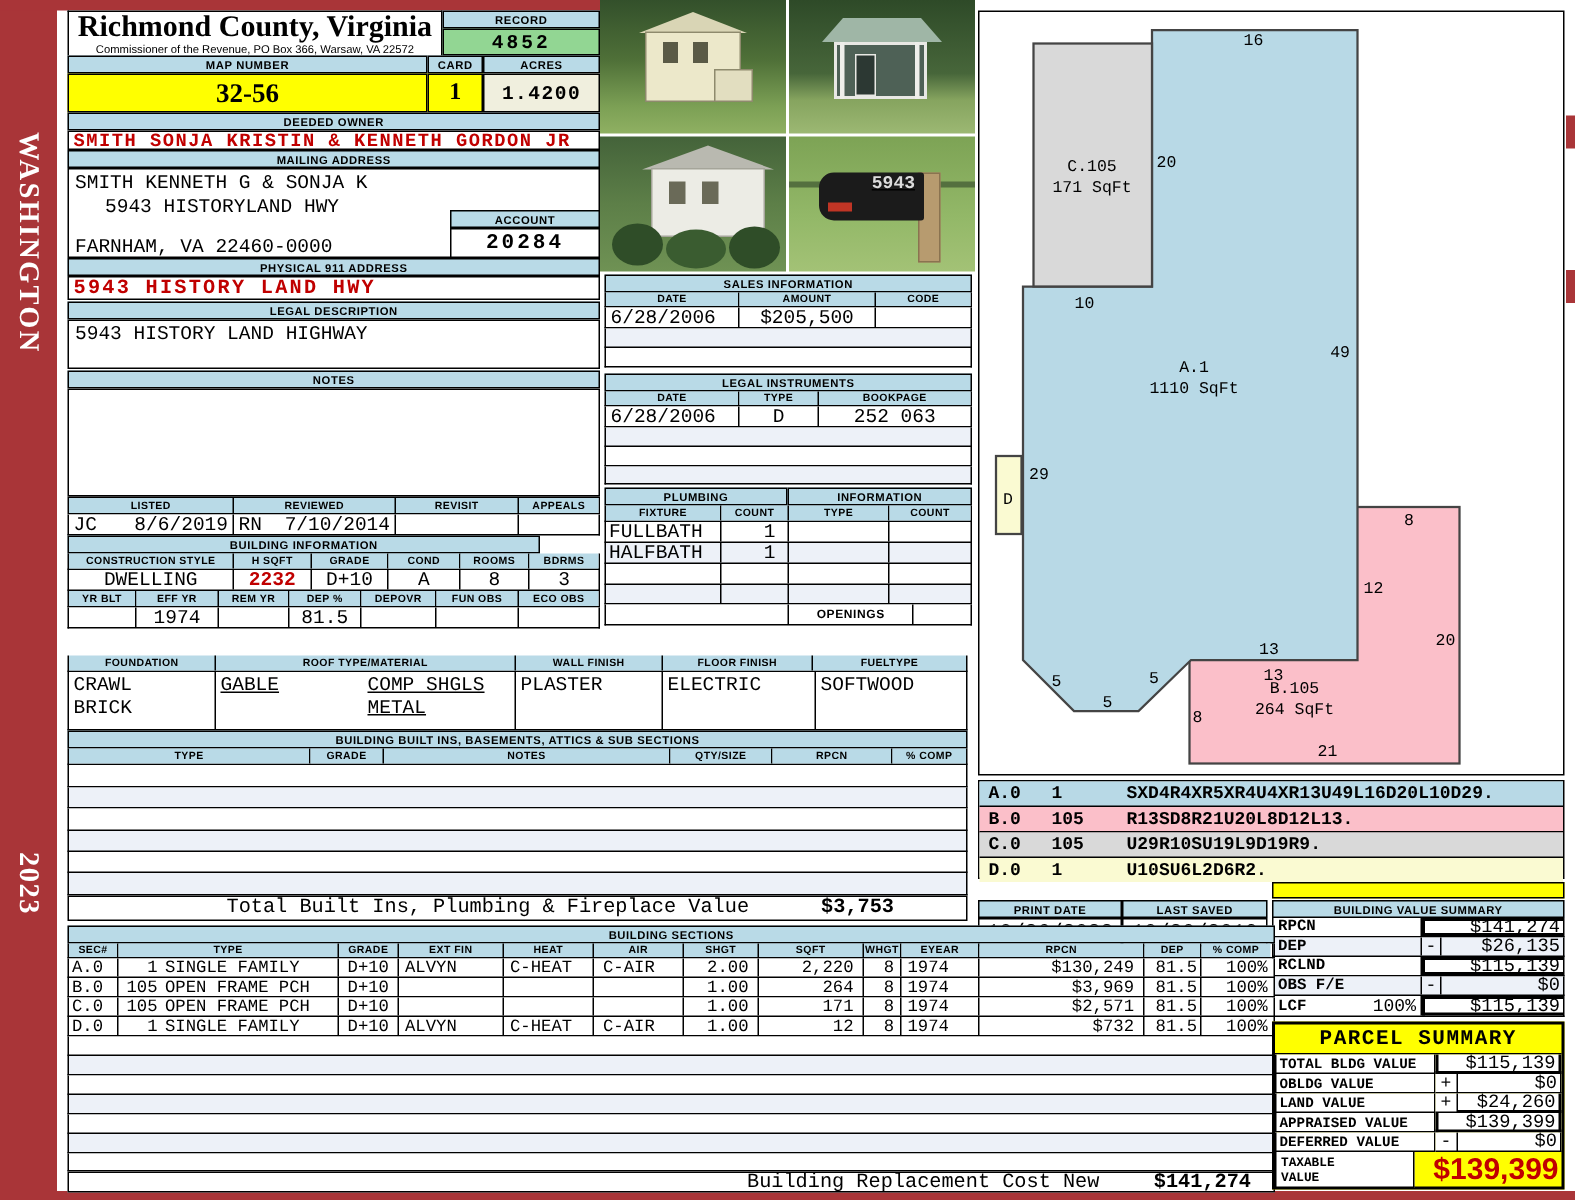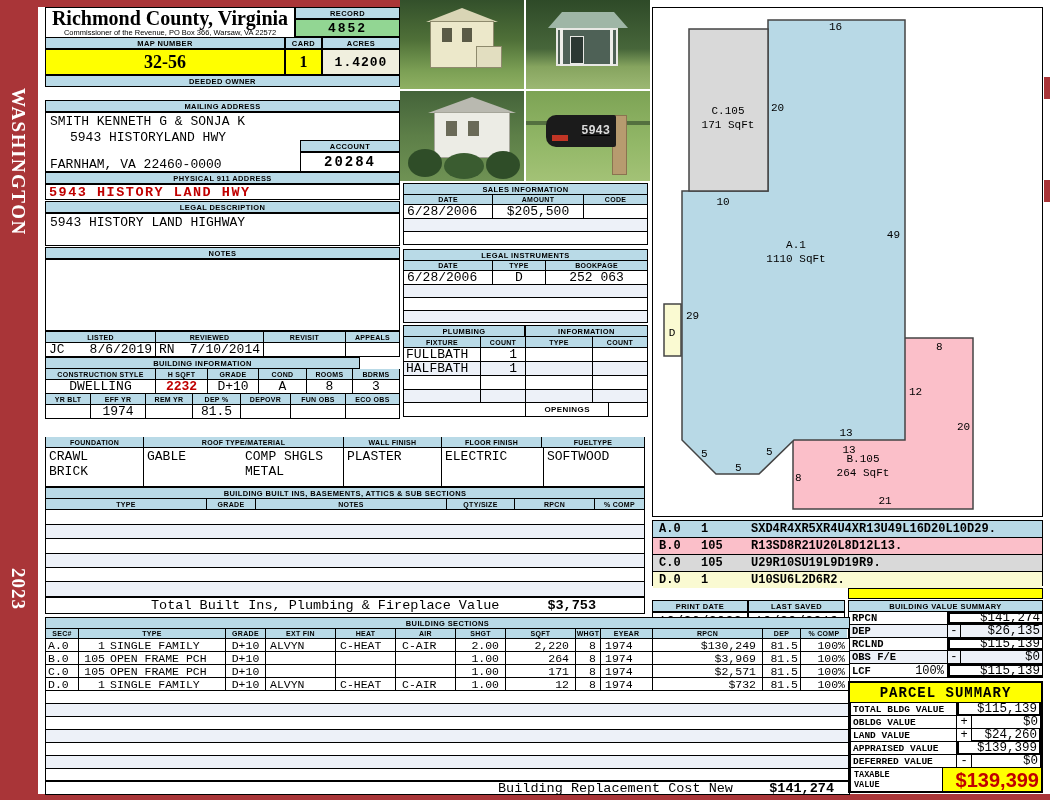--- a/index.html
+++ b/index.html
@@ -49,20 +49,21 @@
   <div class="a cell ctr b" style="left:295px;top:19px;width:105px;height:18px;background:#92D693;letter-spacing:2px;">4852</div>
 
   <div class="a hdr" style="left:45px;top:37px;width:240px;height:12px;">MAP NUMBER</div>
   <div class="a hdr" style="left:285px;top:37px;width:37px;height:12px;">CARD</div>
   <div class="a hdr" style="left:322px;top:37px;width:78px;height:12px;">ACRES</div>
   <div class="a cell ctr b" style="left:45px;top:49px;width:240px;height:26px;background:#FFFF00;font:bold 18px 'Liberation Serif',serif;">32-56</div>
   <div class="a cell ctr b" style="left:285px;top:49px;width:37px;height:26px;background:#FFFF00;font:bold 16px 'Liberation Serif',serif;">1</div>
   <div class="a cell ctr b" style="left:322px;top:49px;width:78px;height:26px;background:#F0EFDE;letter-spacing:1px;">1.4200</div>
 
   <div class="a hdr" style="left:45px;top:75px;width:355px;height:12px;">DEEDED OWNER</div>
+  <div class="a cell b red" style="left:45px;top:87px;width:355px;height:13px;letter-spacing:1px;padding-left:3px;font-size:12.5px;">SMITH SONJA KRISTIN &amp; KENNETH GORDON JR</div>
 
   <div class="a hdr" style="left:45px;top:100px;width:355px;height:12px;">MAILING ADDRESS</div>
   <div class="a cell" style="left:45px;top:112px;width:355px;height:60px;align-items:flex-start;">
     <div class="a" style="left:4px;top:1px;">SMITH KENNETH G &amp; SONJA K</div>
     <div class="a" style="left:4px;top:17px;margin-left:20px;">5943 HISTORYLAND HWY</div>
     <div class="a" style="left:4px;top:44px;">FARNHAM, VA 22460-0000</div>
   </div>
   <div class="a hdr" style="left:300px;top:140px;width:100px;height:12px;">ACCOUNT</div>
   <div class="a cell ctr b" style="left:300px;top:152px;width:100px;height:20px;font-size:14px;letter-spacing:2px;">20284</div>
 
@@ -137,21 +138,21 @@
     <div class="fc hc" style="width:200px;">ROOF TYPE/MATERIAL</div>
     <div class="fc hc" style="width:98px;">WALL FINISH</div>
     <div class="fc hc" style="width:100px;">FLOOR FINISH</div>
     <div class="fc hc" style="width:102px;">FUELTYPE</div>
   </div>
   <div class="a frow" style="left:45px;top:448px;width:600px;height:39px;border:1px solid #000;border-top:none;background:#fff;font-size:13px;">
     <div class="fc" style="width:98px;align-items:flex-start;flex-direction:column;padding:1px 0 0 3px;">
       <span>CRAWL</span>
       <span>BRICK</span>
     </div>
-    <div class="fc" style="width:200px;align-items:flex-start;padding:1px 0 0 3px;">
+    <div class="fc" style="width:200px;align-items:flex-start;padding:1px 0 0 3px;text-decoration:underline;">
       <span style="width:98px;display:inline-block;">GABLE</span>
       <span style="display:inline-flex;flex-direction:column;">
         <span>COMP SHGLS</span>
         <span>METAL</span>
       </span>
     </div>
     <div class="fc" style="width:98px;align-items:flex-start;padding:1px 0 0 3px;">
       <span>PLASTER</span>
     </div>
     <div class="fc" style="width:102px;align-items:flex-start;padding:1px 0 0 3px;">
@@ -201,21 +202,21 @@
     <div class="a" style="left:34px;top:21px;width:76px;height:46px;background:#ECECE5;border:1px solid #a5a59a;"></div>
     <div class="a" style="left:46px;top:30px;width:11px;height:15px;background:#6a6a58;"></div>
     <div class="a" style="left:68px;top:30px;width:11px;height:15px;background:#6a6a58;"></div>
     <div class="a" style="left:8px;top:58px;width:34px;height:28px;background:#2f4d28;border-radius:50%;"></div>
     <div class="a" style="left:44px;top:62px;width:40px;height:26px;background:#3a5c30;border-radius:50%;"></div>
     <div class="a" style="left:86px;top:60px;width:34px;height:28px;background:#2f4d28;border-radius:50%;"></div>
   </div>
   <div class="a" style="left:526px;top:91px;width:124px;height:90px;background:linear-gradient(180deg,#7da355,#93b868 60%,#a3c276);overflow:hidden;">
     <div class="a" style="left:0;top:30px;width:124px;height:4px;background:#54703f;"></div>
     <div class="a" style="left:86px;top:24px;width:15px;height:60px;background:#b79b6f;border:1px solid #8a7350;"></div>
-    <div class="a" style="left:20px;top:24px;width:70px;height:32px;background:#1b1b1b;border-radius:10px 2px 2px 10px;display:flex;align-items:center;justify-content:flex-end;text-decoration:underline;">
+    <div class="a" style="left:20px;top:24px;width:70px;height:32px;background:#1b1b1b;border-radius:10px 2px 2px 10px;display:flex;justify-content:flex-end;text-decoration:underline;">
       <span style="color:#dcdcdc;font:bold 12px 'Liberation Mono',monospace;margin-right:6px;">5943</span>
     </div>
     <div class="a" style="left:26px;top:44px;width:16px;height:6px;background:#c03525;"></div>
   </div>
 
   <div class="a hdr" style="left:403px;top:183px;width:245px;height:12px;">SALES INFORMATION</div>
   <div class="a frow" style="left:403px;top:195px;width:245px;height:10px;border:1px solid #000;border-top:none;">
     <div class="fc hc" style="width:89px;">DATE</div>
     <div class="fc hc" style="width:91px;">AMOUNT</div>
     <div class="fc hc" style="width:63px;">CODE</div>

